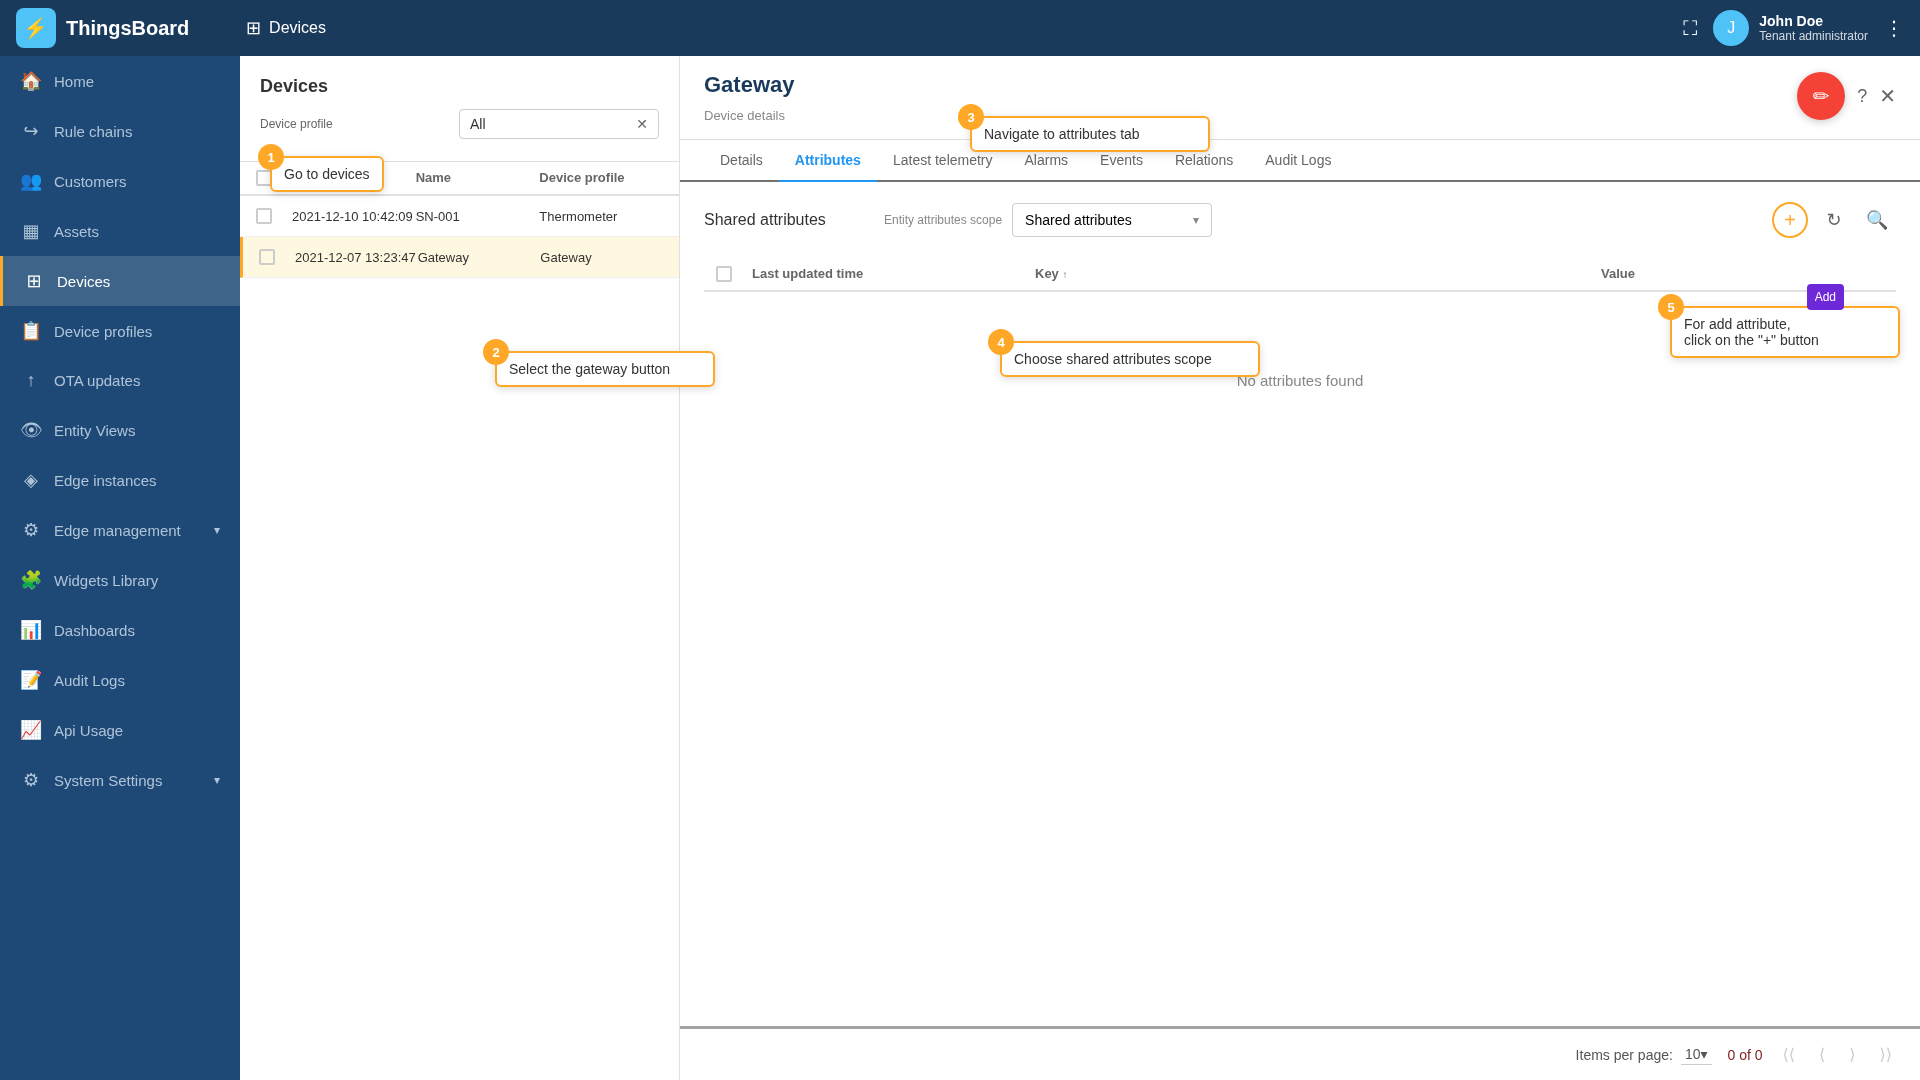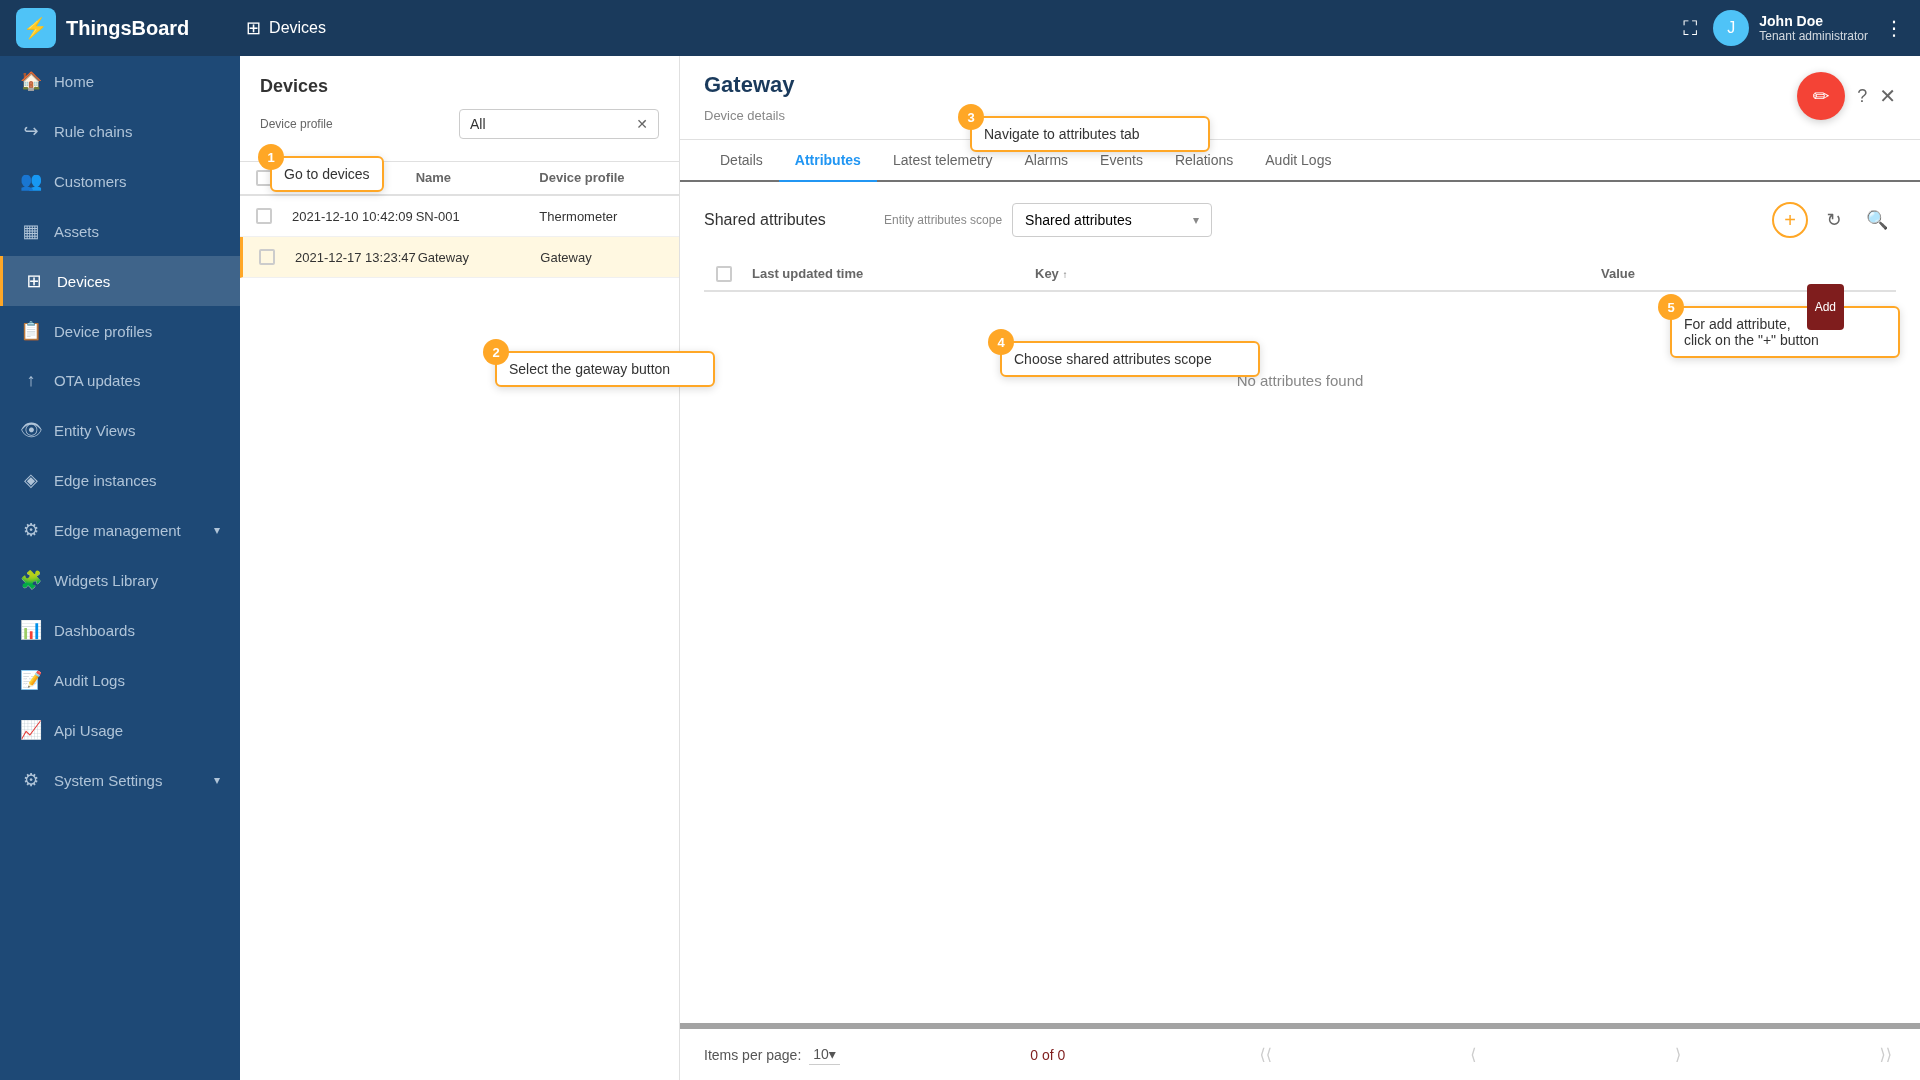--- a/index.html
+++ b/index.html
@@ -150,22 +150,22 @@
       display: grid; grid-template-columns: 36px 1fr 2fr 1fr;
       padding: 8px 12px; border-bottom: 2px solid #e0e0e0;
       font-size: 13px; color: #666; font-weight: 600;
     }
     .no-attributes {
       text-align: center; color: #888; font-size: 15px; margin-top: 80px;
     }
 
     
     .pagination {
-      display: flex; align-items: center; justify-content: space-between;
-      padding: 12px 24px; border-top: 6px solid #a3a3a3; gap: 16px;
+      display: flex; align-items: center; justify-content: flex-end;
+      padding: 12px 24px; border-top: 3px solid #a3a3a3; gap: 16px;
       font-size: 14px; color: #555;
     }
     .pagination-items-per-page { display: flex; align-items: center; gap: 8px; }
     .pagination-select {
       display: flex; align-items: center; border-bottom: 1px solid #ccc;
       padding: 2px 4px; cursor: pointer; 
     }
     .pagination-count { font-size: 14px; color: #7f1d1d; }
     .pagination-btn { color: #555; cursor: pointer; font-size: 16px; padding: 4px; }
     .pagination-btn.disabled { color: #ccc; cursor: not-allowed; }
@@ -178,22 +178,22 @@
     }
     .callout-number {
       position: absolute; top: -14px; left: -14px;
       width: 26px; height: 26px; background: #ffa726; border-radius: 50%;
       display: flex; align-items: center; justify-content: center;
       color: white; font-size: 13px; font-weight: 700;
     }
 
     
     .add-tooltip {
-      position: absolute; background: #7f1d1d; color: white;
-      padding: 16px 8px; border-radius: 4px; font-size: 12px; z-index: 300;
+      position: absolute; background: #6d28d9; color: white;
+      padding: 6px 8px; border-radius: 4px; font-size: 12px; z-index: 300;
     }
   </style>
 </head>
 <body>
 
 <div class="header">
   <div class="header-logo">
     <div class="header-logo-icon">⚡</div>
     <span class="header-logo-text">ThingsBoard</span>
   </div>
@@ -309,21 +309,21 @@
             <div class="checkbox"></div>
           </div>
         <div>2021-12-10 10:42:09</div>
         <div>SN-001</div>
         <div>Thermometer</div>
       </div>
       <div class="devices-table-row selected">
         <div>
             <div class="checkbox"></div>
           </div>
-        <div>2021-12-17 13:23:47</div>
+        <div>2021-12-07 13:23:47</div>
         <div>Gateway</div>
         <div>Gateway</div>
       </div>
     </div>
   </div>
 
   <div class="detail-panel">
     <div class="detail-header">
       <div>
         <div class="detail-title">Gateway</div>

